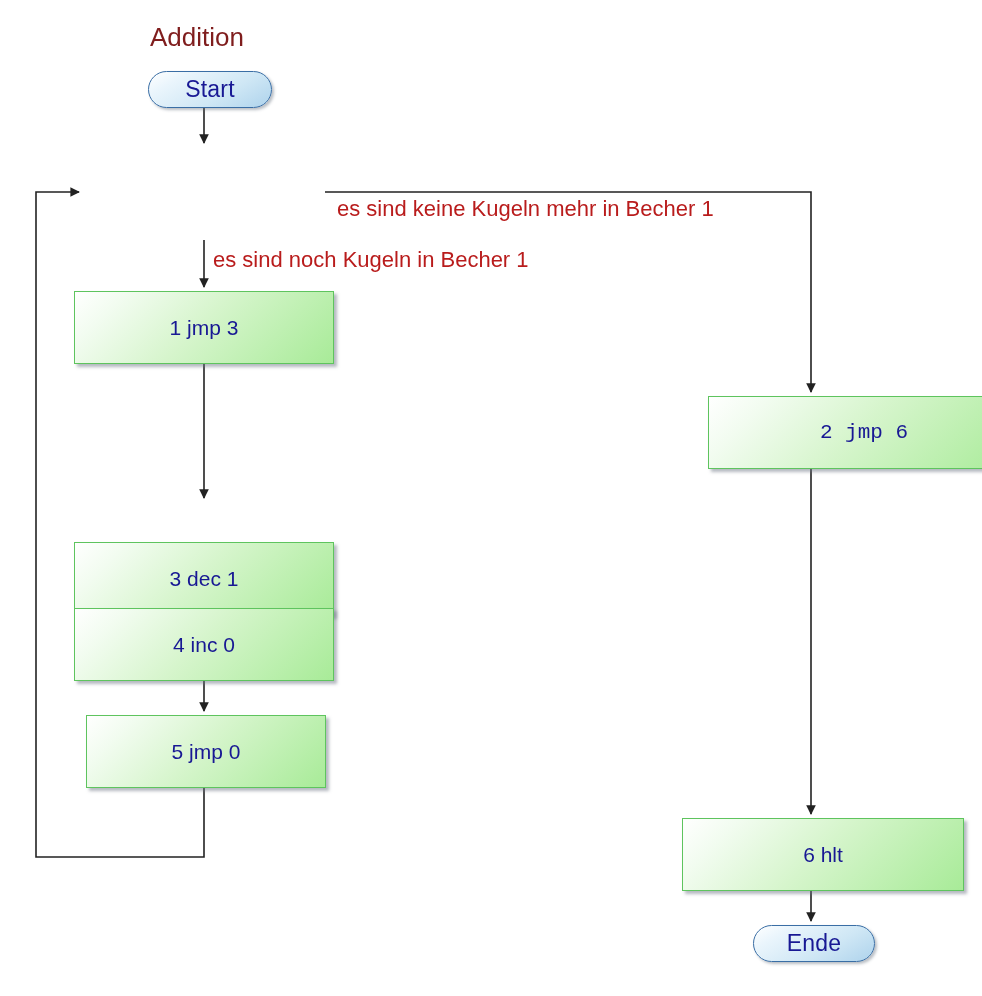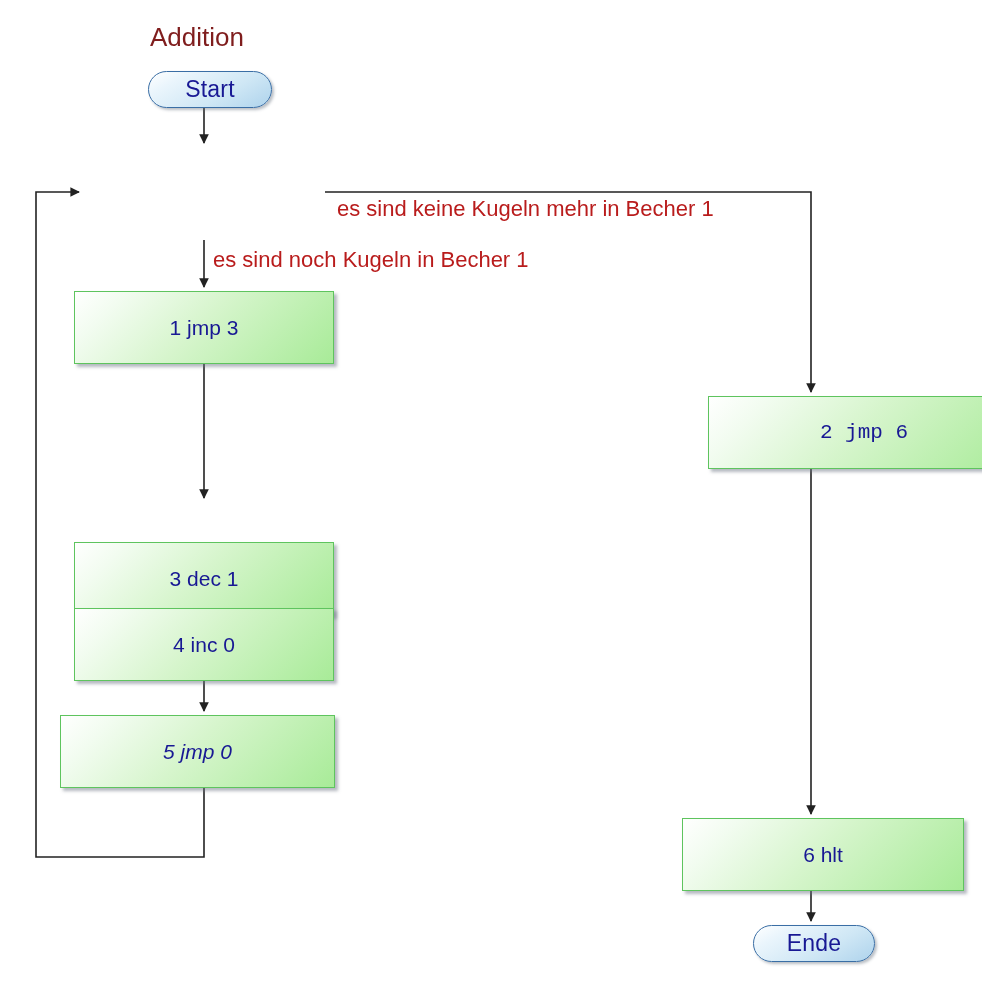--- a/index.html
+++ b/index.html
@@ -134,21 +134,21 @@
   </div>
 
   <div class="node process" style="left:74px; top:502px; width:260px; height:74px;margin-top:40px;">
     <span>3 dec 1</span>
   </div>
 
   <div class="node process" style="left:74px; top:608px; width:260px; height:73px;">
     <span>4 inc 0</span>
   </div>
 
-  <div class="node process" style="left:60px; top:715px; width:275px; height:73px;font-style:italic;">
+  <div class="node process" style="left:86px; top:715px; width:240px; height:73px;">
     <span>5 jmp 0</span>
   </div>
 
   <div class="node process" style="left:708px; top:396px; width:312px; height:73px;font-family:Liberation Mono, monospace;">
     <span>2 jmp 6</span>
   </div>
 
   <div class="node process" style="left:682px; top:818px; width:282px; height:73px;">
     <span>6 hlt</span>
   </div>

